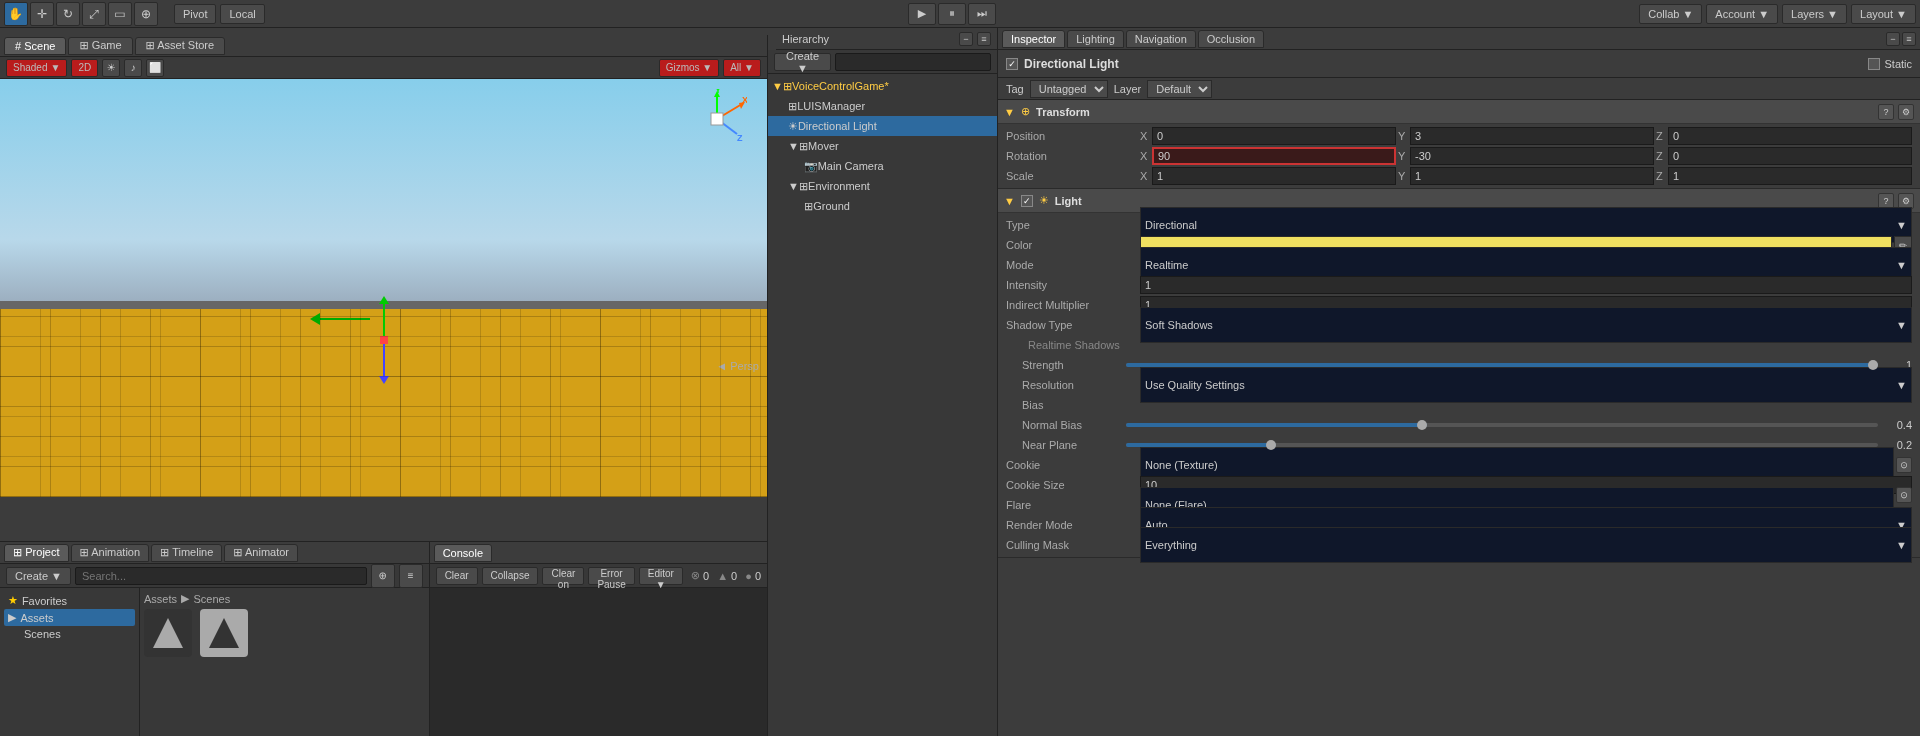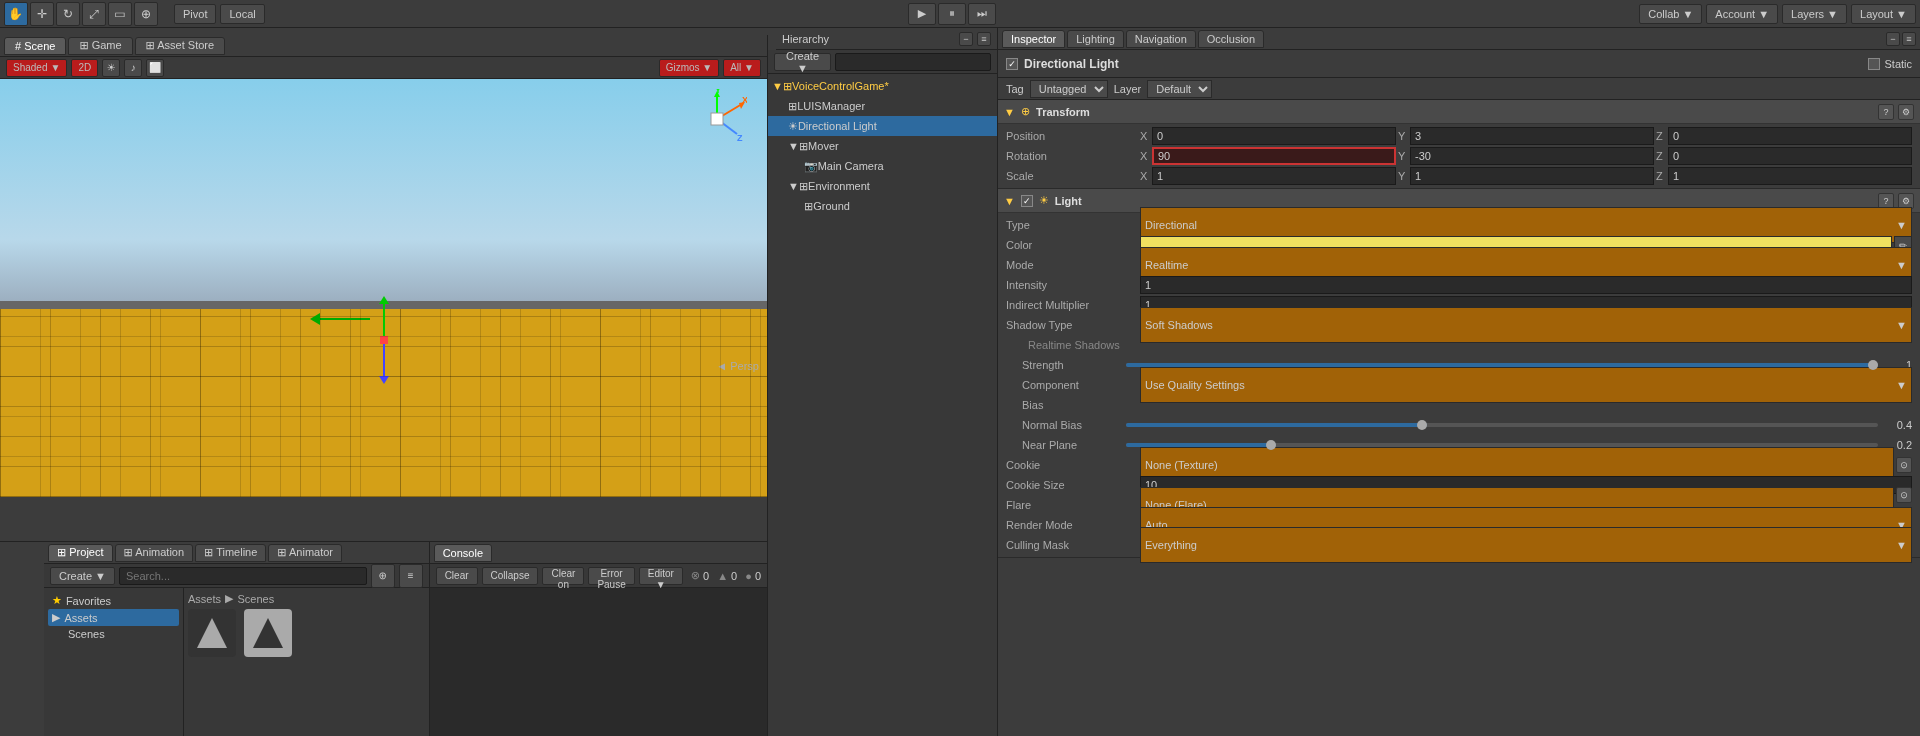--- a/index.html
+++ b/index.html
@@ -194,21 +194,20 @@
       right: 20px;
       width: 60px;
       height: 60px;
     }
 
     
     .bottom-panels {
       height: 195px;
       display: flex;
       border-top: 1px solid #222;
-      padding-left: 44px;
     }
     .project-panel {
       width: 680px;
       border-right: 1px solid #222;
       display: flex;
       flex-direction: column;
     }
     .console-panel {
       flex: 1;
       display: flex;
@@ -534,21 +533,21 @@
       font-size: 11px;
     }
     .xyz-input.highlighted {
       border: 2px solid #cc3333;
       background: #3a1a1a;
     }
 
     .full-dropdown {
       flex: 1;
       height: 36px;
-      background: #a16207;
+      background: #0f172a;
       border: 1px solid #2a2a2a;
       color: #ccc;
       padding: 0 4px;
       font-size: 11px;
       cursor: pointer;
       display: flex;
       align-items: center;
       justify-content: space-between;
     }
     .color-field {
@@ -1156,21 +1155,21 @@
             <div class="slider-container">
               <div class="slider">
                 <div class="slider-fill" style="width:100%;"></div>
                 <div class="slider-thumb"></div>
               </div>
               <span class="slider-value">1</span>
             </div>
           </div>
 
           <div class="prop-row">
-            <span class="prop-label" style="padding-left:16px;">Component</span>
+            <span class="prop-label" style="padding-left:16px;">Resolution</span>
             <div class="full-dropdown">
               <span>Use Quality Settings</span>
               <span>▼</span>
             </div>
           </div>
 
           <div class="slider-row">
             <span class="prop-label" style="padding-left:16px;">Bias</span>
           </div>
 

